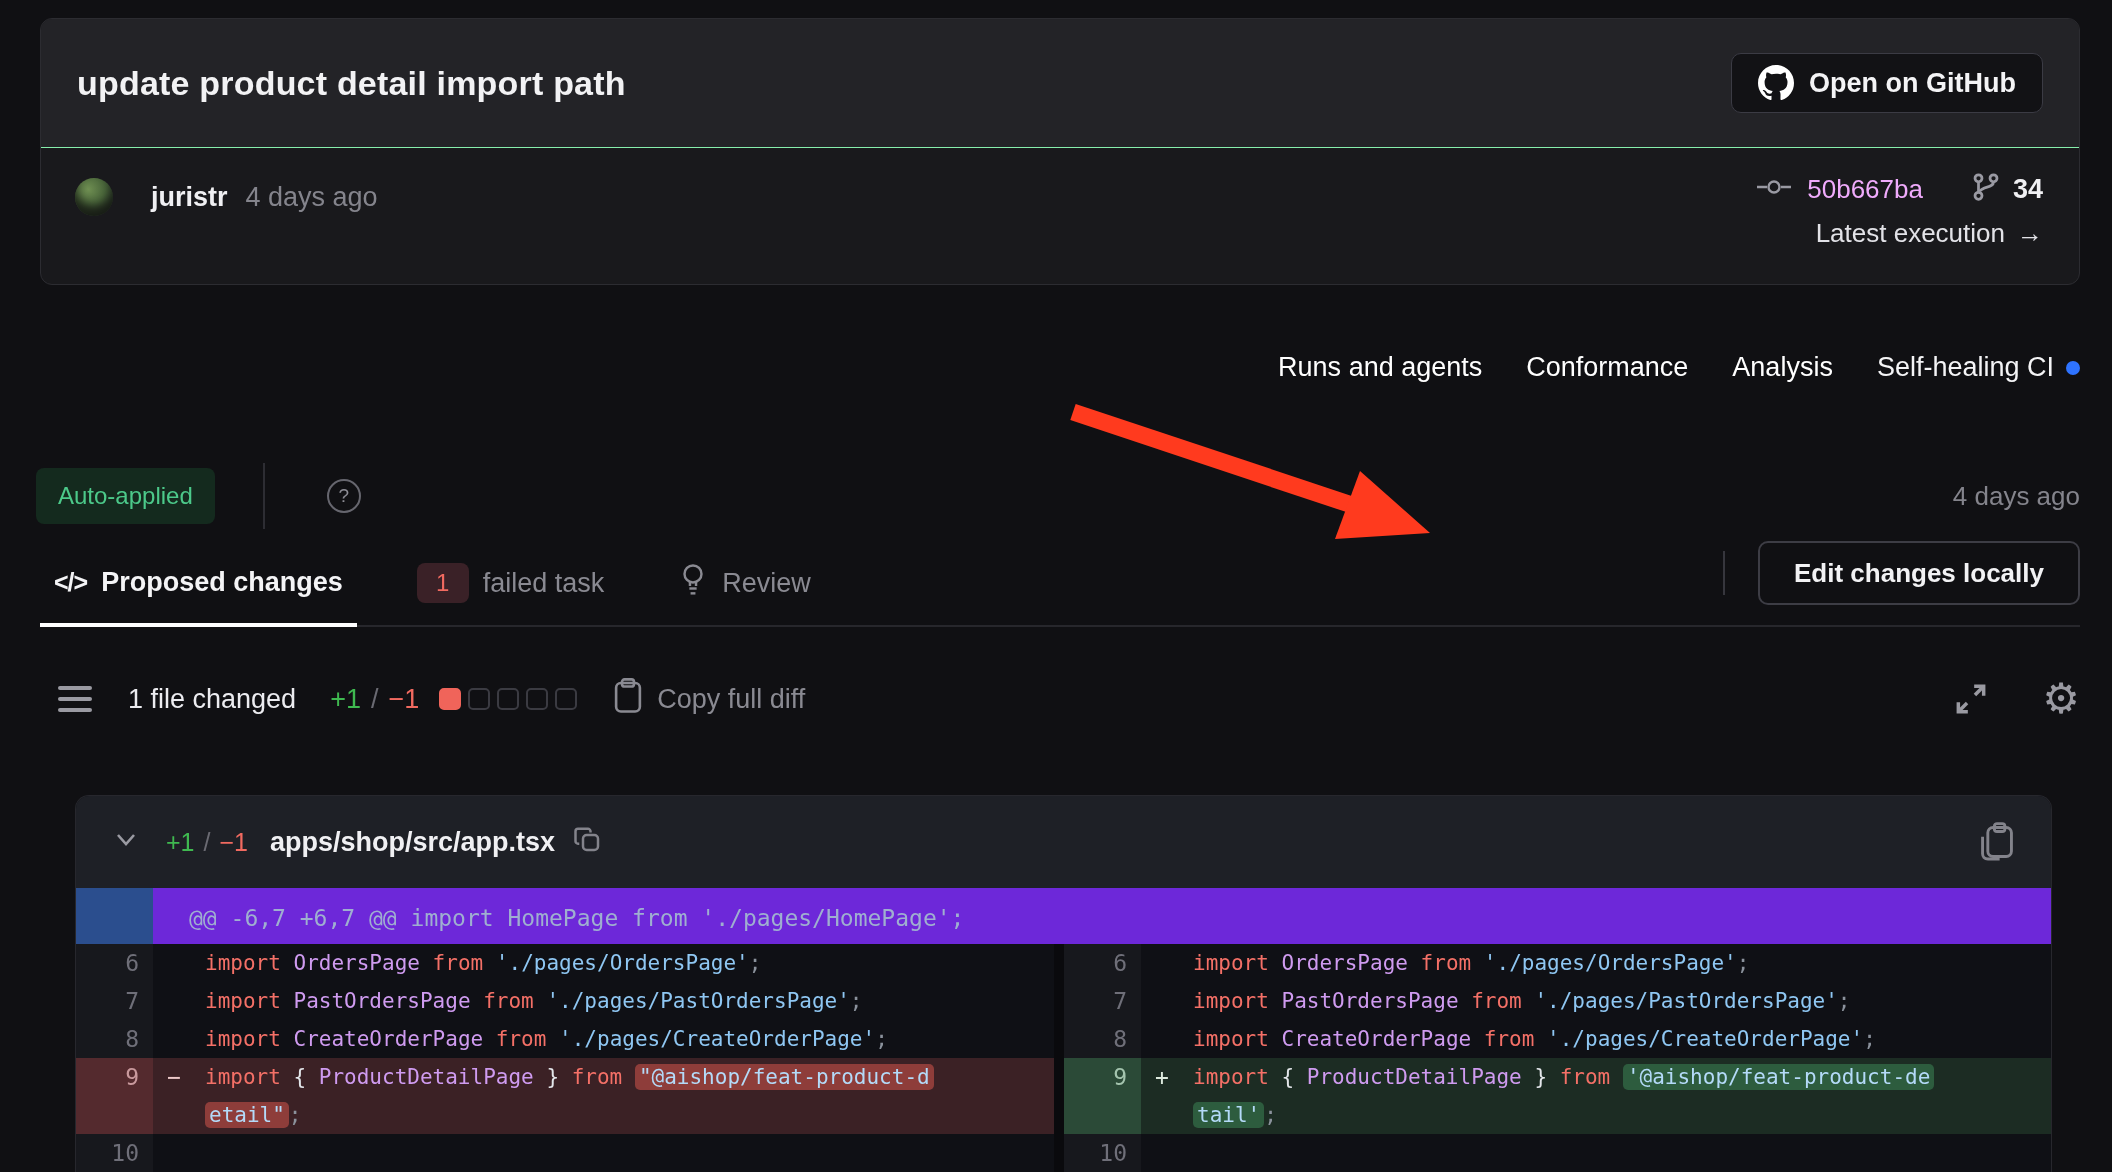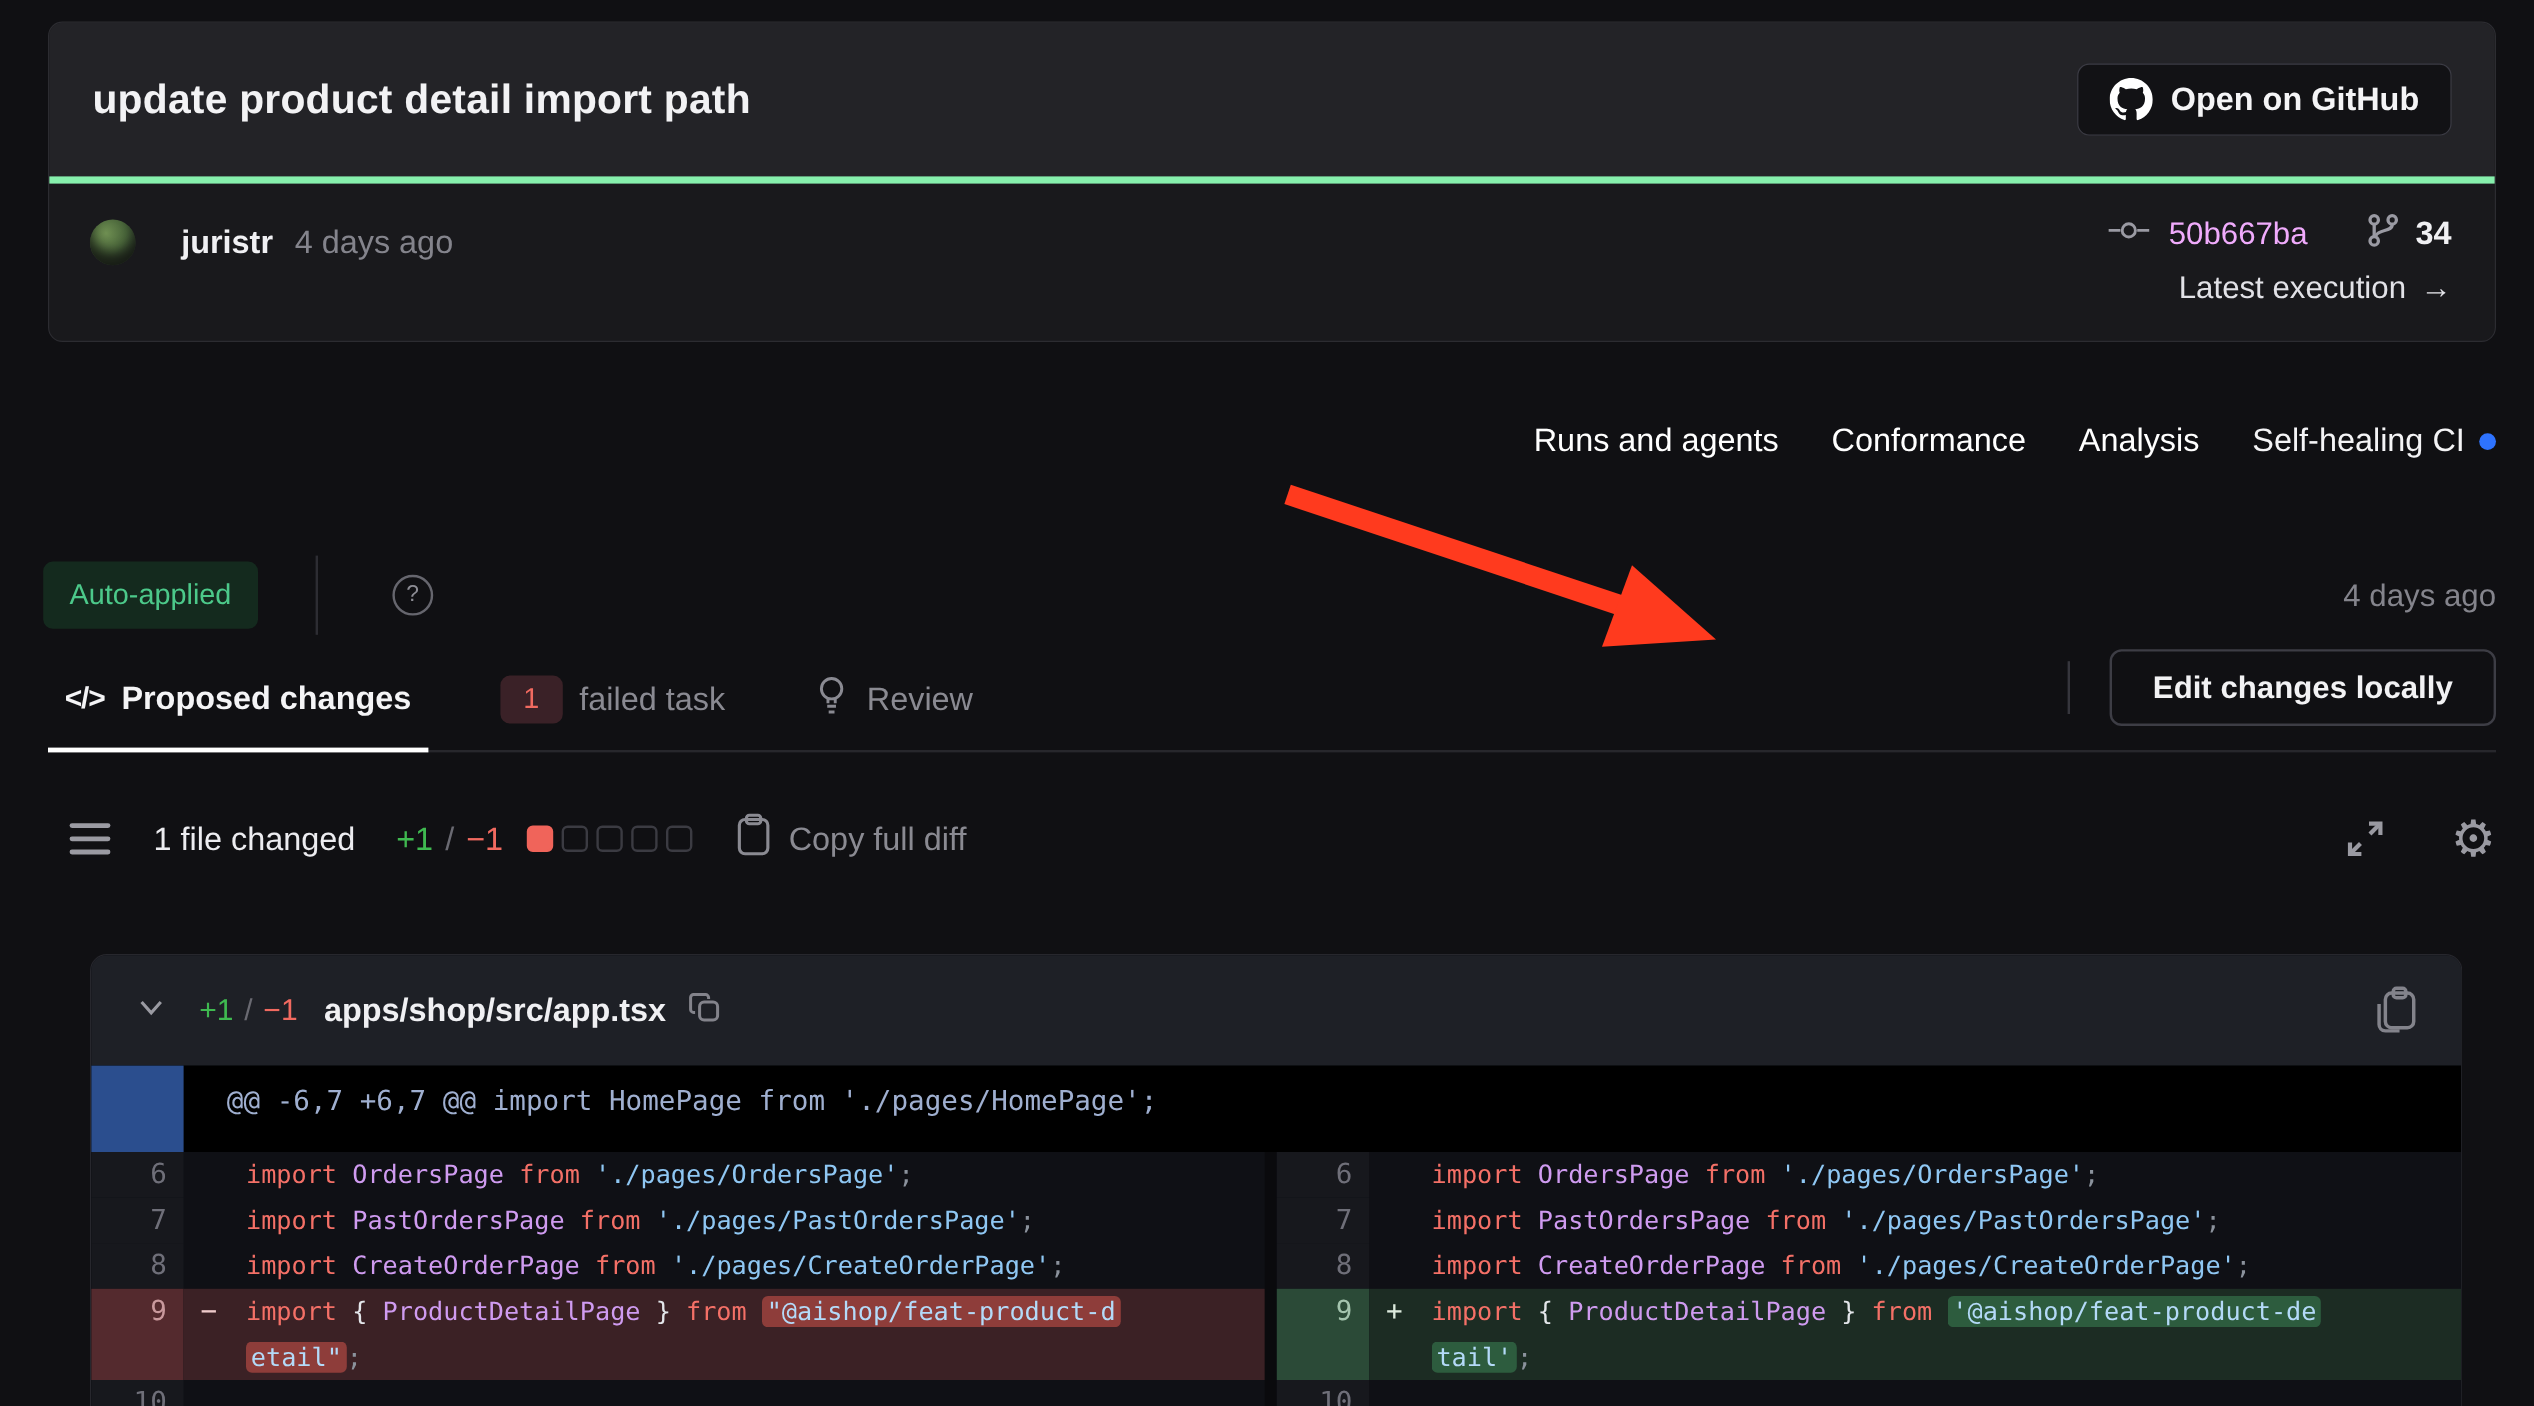--- a/index.html
+++ b/index.html
@@ -5,21 +5,21 @@
   html,body{margin:0;padding:0;}
   body{
     width:2112px;height:1172px;overflow:hidden;position:relative;
     background:#101013;font-family:"Liberation Sans",sans-serif;
     -webkit-font-smoothing:antialiased;color:#ececf0;
   }
   
   #hero{position:absolute;left:40px;top:18px;width:2038px;height:265px;
     border-radius:12px;border:1px solid #2c2c31;background:#19191c;overflow:hidden;}
   .hero-head{height:128px;background:#232327;display:flex;align-items:center;
-    padding:0 36px;border-bottom:6px solid #86efac;}
+    padding:0 36px;border-bottom:1px solid #86efac;}
   .hero-title{font-size:34px;font-weight:bold;color:#f2f2f4;letter-spacing:.2px;}
   .gh-btn{margin-left:auto;height:58px;display:flex;align-items:center;gap:15px;
     background:#121215;border:1.5px solid #3b3b44;border-radius:10px;padding:0 26px;
     font-size:27px;font-weight:bold;color:#f4f4f6;cursor:pointer;}
   .gh-btn svg{display:block;}
   .hero-body{position:relative;height:136px;}
   .commit-left{position:absolute;left:34px;top:30px;display:flex;align-items:center;gap:18px;}
   .avatar{width:38px;height:38px;border-radius:50%;
     background:radial-gradient(circle at 35% 30%,#6f8f52 0%,#49653a 45%,#2c3c2a 75%,#20281f 100%);
     box-shadow:inset 0 -10px 10px rgba(20,22,18,.8);}
@@ -75,21 +75,21 @@
   .icon-btn{color:#9a9aa2;cursor:pointer;display:flex;align-items:center;}
   .gear{font-size:42px;line-height:42px;font-family:"DejaVu Sans",sans-serif;}
   
   #diff-card{position:absolute;left:75px;top:795px;width:1975px;height:377px;
     border:1px solid #27272d;border-bottom:none;border-radius:14px 14px 0 0;background:#0f1015;overflow:hidden;}
   .file-head{height:92px;background:#1e2026;display:flex;align-items:center;padding:0 34px;}
   .fh-counts{display:flex;gap:9px;font-size:25px;margin-left:24px;}
   .file-path{margin-left:22px;font-size:27px;font-weight:bold;color:#f0f0f3;}
   .copy-sm{margin-left:18px;}
   .fh-right{margin-left:auto;}
-  .hunk{height:72px;display:flex;background:#000000;text-align:center;}
+  .hunk{height:56px;display:flex;background:#6d28d9;text-align:center;}
   .hunk-gutter{width:77px;background:#2b4e8e;flex:none;}
   .hunk-text{font-family:"DejaVu Sans Mono",monospace;font-size:23px;line-height:60px;
     color:#9fafd0;padding-left:36px;white-space:pre;}
   .panes{display:flex;align-items:stretch;}
   .pane{background:#0f1015;}
   .pane.left{width:978px;flex:none;}
   .pane-gap{width:10px;background:#0a0a0d;flex:none;}
   .pane.right{flex:1;}
   .row{display:flex;}
   .row .g{width:77px;flex:none;box-sizing:border-box;text-align:right;padding-right:14px;

